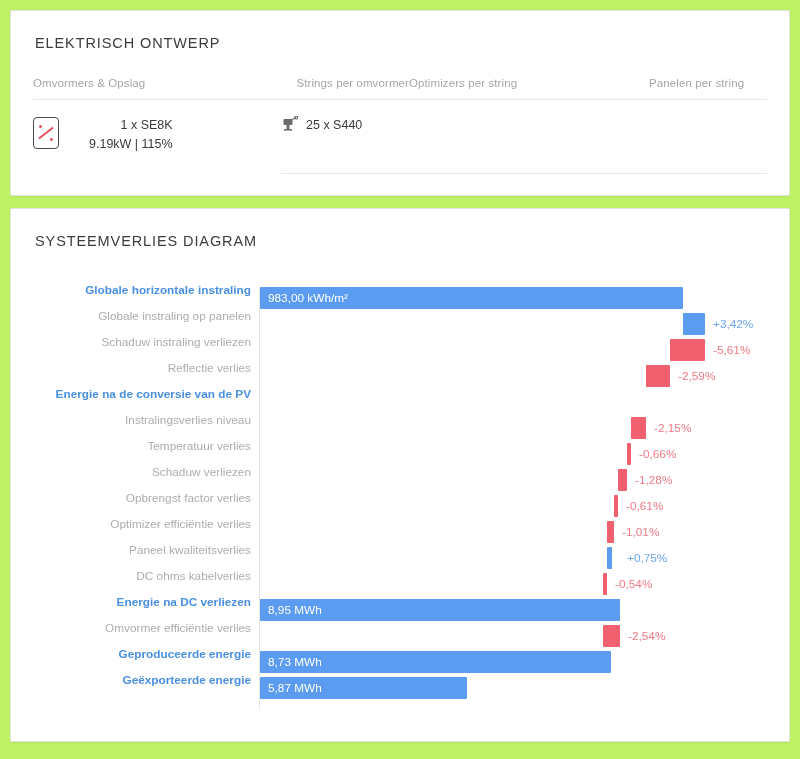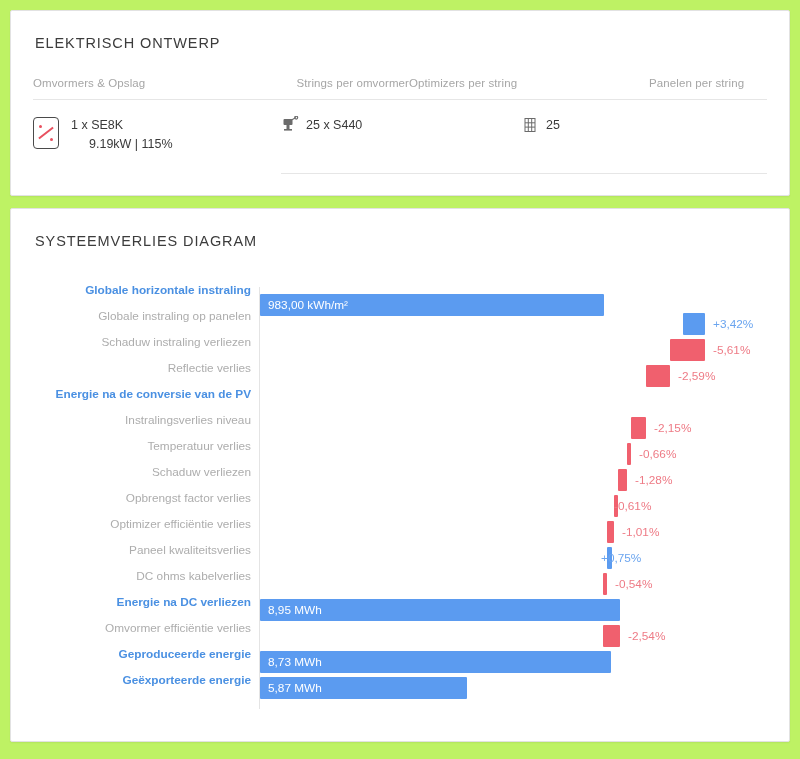--- a/index.html
+++ b/index.html
@@ -60,21 +60,21 @@
     position: absolute; left: 50%; top: 50%;
     width: 18px; height: 2px; background: #e8505f;
     transform: translate(-50%,-50%) rotate(-38deg);
   }
   .inv-icon .d1, .inv-icon .d2 {
     position: absolute; width: 3px; height: 3px; background: #e8505f; border-radius: 50%;
   }
   .inv-icon .d1 { left: 5px; top: 7px; }
   .inv-icon .d2 { right: 5px; bottom: 7px; }
 
-  .inv-text { margin-left: 12px; line-height: 1.55; }
+  .inv-text { margin-left: 12px; line-height: 1.55; text-align: right; }
   .inv-l1 { font-size: 12.5px; color: #3a3a3a; }
   .inv-l2 { font-size: 12.5px; color: #3a3a3a; padding-left: 18px; }
 
   .mini-icon { width: 18px; height: 18px; flex: 0 0 auto; margin-right: 7px; color: #6b6b6b; }
   .cell-label { font-size: 12.5px; color: #3a3a3a; line-height: 18px; }
 
   .sub-rule {
     margin-top: 18px;
     border-bottom: 1px solid #e6e6e6;
     margin-left: 248px;
@@ -181,61 +181,52 @@
             <rect x="2.5" y="3" width="9" height="6" rx="1" fill="#6b6b6b"></rect>
             <rect x="5.5" y="9" width="3" height="4" fill="#6b6b6b"></rect>
             <rect x="3" y="13" width="8" height="1.6" fill="#6b6b6b"></rect>
             <path d="M11 3.8 L15 1.6" stroke="#6b6b6b" stroke-width="1.1" fill="none"></path>
             <circle cx="15.2" cy="1.6" r="1.5" fill="none" stroke="#6b6b6b" stroke-width="1.1"></circle>
           </svg>
         </span>
         <span class="cell-label">25 x S440</span>
       </div>
 
-      <div class="cell c4">
-        <span class="mini-icon">
-          <svg width="18" height="18" viewBox="0 0 18 18" stroke="#6b6b6b" stroke-width="1" fill="none">
-            <rect x="4" y="2.5" width="10" height="13"></rect>
-            <path d="M4 6.8 H14 M4 11.1 H14 M7.3 2.5 V15.5 M10.7 2.5 V15.5"></path>
-          </svg>
-        </span>
-        <span class="cell-label">25</span>
-      </div>
     </div>
 
     <div class="sub-rule"></div>
   </div>
 
   <div class="card" id="loss-card">
     <div class="card-title">SYSTEEMVERLIES DIAGRAM</div>
 
     <div class="chart-area">
       <div class="axis-line"></div>
       <div class="canvas-frame" id="rows-host">
-          <div class="bar blue" style="left: 1px; width: 344px; top: 0px; margin-top: 7px;">
+          <div class="bar blue" style="left: 1px; width: 423px; top: 0px;">
             <span class="bar-inner-label">983,00 kWh/m²</span>
           </div>
           <div class="bar blue" style="left: 424px; width: 22px; top: 26px;"></div>
           <span class="bar-outer-label blue" style="left: 454px; top: 26px;">+3,42%</span>
           <div class="bar red" style="left: 411px; width: 35px; top: 52px;"></div>
           <span class="bar-outer-label red" style="left: 454px; top: 52px;">-5,61%</span>
           <div class="bar red" style="left: 387px; width: 24px; top: 78px;"></div>
           <span class="bar-outer-label red" style="left: 419px; top: 78px;">-2,59%</span>
           <div class="bar red" style="left: 372px; width: 15px; top: 130px;"></div>
           <span class="bar-outer-label red" style="left: 395px; top: 130px;">-2,15%</span>
           <div class="bar red" style="left: 368px; width: 4px; top: 156px;"></div>
           <span class="bar-outer-label red" style="left: 380px; top: 156px;">-0,66%</span>
           <div class="bar red" style="left: 359px; width: 9px; top: 182px;"></div>
           <span class="bar-outer-label red" style="left: 376px; top: 182px;">-1,28%</span>
           <div class="bar red" style="left: 355px; width: 4px; top: 208px;"></div>
-          <span class="bar-outer-label red" style="left: 355px; top: 208px;">-0,61%</span>
+          <span class="bar-outer-label red" style="left: 367px; top: 208px;">-0,61%</span>
           <div class="bar red" style="left: 348px; width: 7px; top: 234px;"></div>
           <span class="bar-outer-label red" style="left: 363px; top: 234px;">-1,01%</span>
           <div class="bar blue" style="left: 348px; width: 5px; top: 260px;"></div>
-          <span class="bar-outer-label blue" style="left: 342px; top: 260px;">+0,75%</span>
+          <span class="bar-outer-label blue" style="left: 368px; top: 260px;">+0,75%</span>
           <div class="bar red" style="left: 344px; width: 4px; top: 286px;"></div>
           <span class="bar-outer-label red" style="left: 356px; top: 286px;">-0,54%</span>
           <div class="bar blue" style="left: 1px; width: 360px; top: 312px;">
             <span class="bar-inner-label">8,95 MWh</span>
           </div>
           <div class="bar red" style="left: 344px; width: 17px; top: 338px;"></div>
           <span class="bar-outer-label red" style="left: 369px; top: 338px;">-2,54%</span>
           <div class="bar blue" style="left: 1px; width: 351px; top: 364px;">
             <span class="bar-inner-label">8,73 MWh</span>
           </div>

